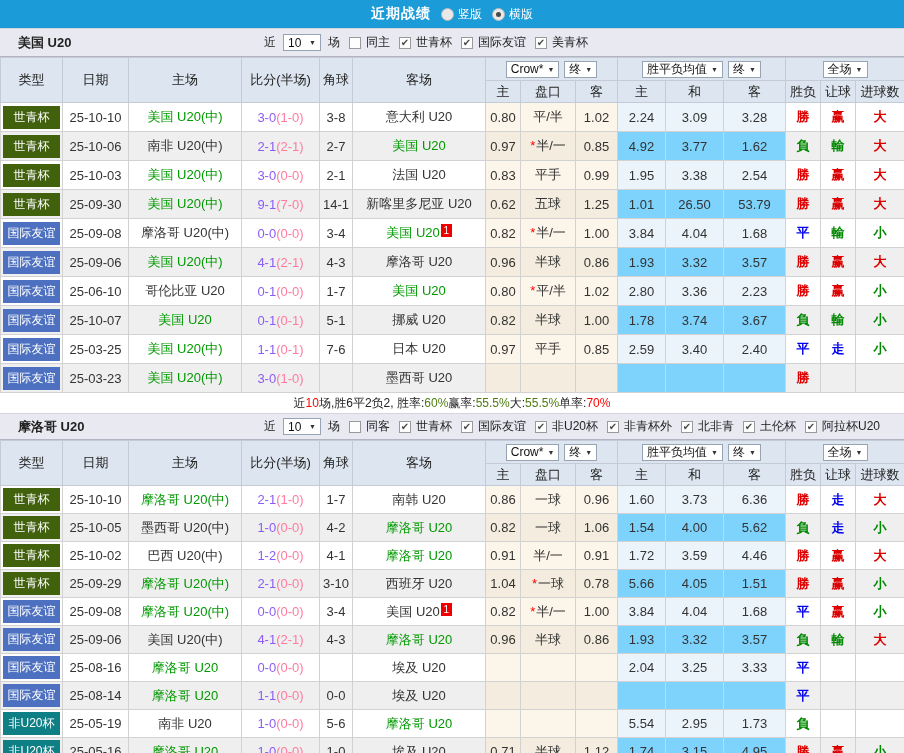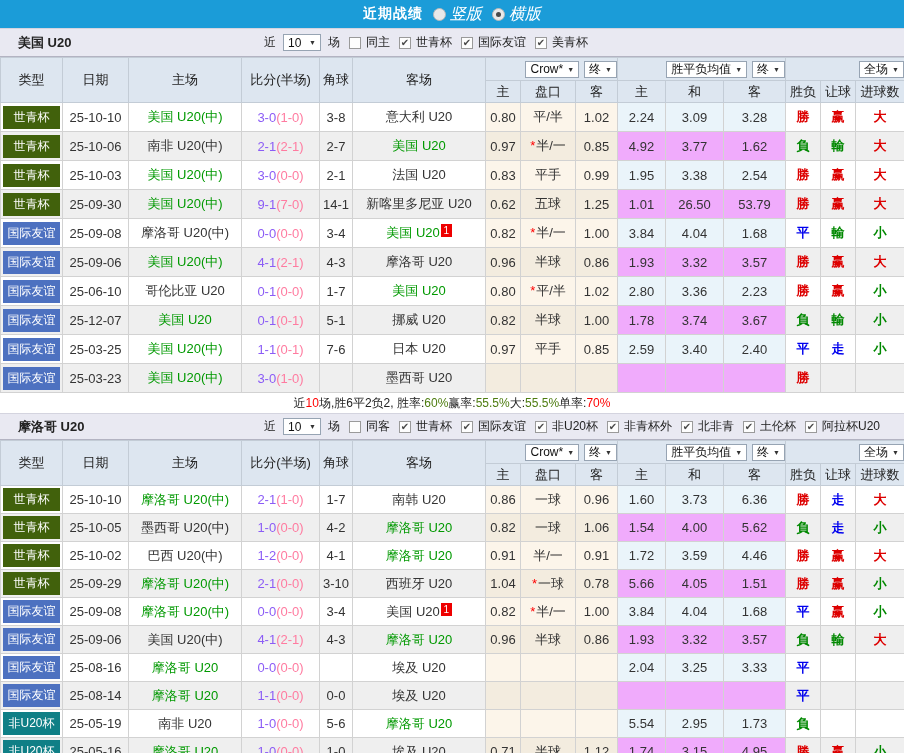--- a/index.html
+++ b/index.html
@@ -4,21 +4,21 @@
 <style>
   html,body{margin:0;padding:0;}
   body{width:904px;height:753px;overflow:hidden;background:#fff;
        font-family:"Liberation Sans","DejaVu Sans",sans-serif;color:#333;}
   
   .topbar{height:28px;background:#1b9cd8;display:flex;align-items:center;justify-content:center;color:#fff;}
   .topbar .title{font-weight:bold;font-size:14px;letter-spacing:1px;}
   .radio{width:11px;height:11px;border-radius:50%;background:#e9e9e9;border:1px solid #b9b9b9;
          display:inline-flex;align-items:center;justify-content:center;margin:0 4px 0 10px;cursor:pointer;}
   .radio.sel::after{content:"";width:5px;height:5px;border-radius:50%;background:#4a4a4a;}
-  .vlabel{font-size:16px;font-style:italic;}
+  .vlabel{font-size:12px;}
   
   .section-header{height:27px;background:#e9e9f2;border-top:1px solid #d4d4df;border-bottom:1px solid #b3b3c2;
                   display:flex;align-items:center;font-size:12px;color:#222;}
   .sec2 .section-header{height:25px;}
   .team-title{font-weight:bold;font-size:13px;padding-left:18px;width:262px;box-sizing:border-box;}
   .filters{display:flex;align-items:center;gap:2px;white-space:nowrap;}
   .flabel{margin:0 2px;}
   .mini-select{display:inline-flex;align-items:center;justify-content:space-between;background:#fff;
                border:1px solid #97a4b3;height:17px;padding:0 4px;font-size:12px;color:#111;cursor:pointer;box-sizing:border-box;}
   .mini-select .caret{font-size:7px;color:#333;margin-left:4px;}
@@ -28,27 +28,27 @@
   .checkbox.checked::after{content:"✔";font-size:10px;color:#4a4a4a;line-height:1;}
   
   table{border-collapse:collapse;table-layout:fixed;width:904px;}
   .c1{width:62px}.c2{width:66px}.c3{width:113px}.c4{width:78px}.c5{width:33px}.c6{width:133px}
   .c7{width:35px}.c8{width:55px}.c9{width:42px}.c10{width:48px}.c11{width:58px}.c12{width:62px}
   .c13{width:35px}.c14{width:35px}.c15{width:49px}
   thead th{background:#dde6f0;border:1px solid #c3ccd6;font-weight:normal;font-size:13px;color:#222;padding:0;}
   .hrow1 th{height:22px;}
   .hrow2 th{height:21px;}
   th.grp{vertical-align:middle;}
-  .grp-inner{display:flex;align-items:center;justify-content:flex-end;gap:5px;}
+  .grp-inner{display:flex;align-items:center;justify-content:center;gap:5px;}
   tbody td{border:1px solid #d2d2d2;text-align:center;font-size:13px;color:#333;
            padding:0;overflow:hidden;white-space:nowrap;}
   .t1 tbody tr{height:29px;} .t2 tbody tr{height:28px;}
   tr.odd{background:#fff;} tr.even{background:#efefef;}
   tr.odd td.c-odds{background:#fcf5ea;} tr.even td.c-odds{background:#f3ecdf;}
-  tr.odd td.c-mean{background:#eaf4fa;} tr.even td.c-mean{background:#f0abfc;}
+  tr.odd td.c-mean{background:#eaf4fa;} tr.even td.c-mean{background:#7dd3fc;}
   .type-badge{height:23px;margin:2px;display:flex;align-items:center;justify-content:center;
               color:#fff;font-size:12px;}
   .team{color:#333;} .team.hl{color:#009900;}
   .score-full{color:#8b5cf6;} .score-half{color:#ff7ba0;}
   .badge1{display:inline-block;background:#ee0000;color:#fff;font-size:10px;line-height:13px;
           min-width:9px;padding:0 1px;margin-left:1px;position:relative;top:-3px;}
   .star{color:#ff0000;margin-right:1px;}
   td.c-res{font-weight:bold;}
   .res-red{color:#dd0000;} .res-green{color:#008800;} .res-blue{color:#0000ee;} .res-none{color:#333;}
   .summary{height:20px;display:flex;align-items:center;justify-content:center;font-size:12px;color:#222;background:#fff;}
@@ -287,21 +287,21 @@
           <td class="c-mean">3.36</td>
           <td class="c-mean">2.23</td>
           <td class="c-res res-red">勝</td>
           <td class="c-res res-red">赢</td>
           <td class="c-res res-green">小</td>
         </tr>
         <tr class="even">
           <td class="col-type">
             <div class="type-badge" style="background: rgb(77, 113, 192);">国际友谊</div>
           </td>
-          <td class="col-date">25-12-07</td>
+          <td class="col-date">25-10-07</td>
           <td class="col-team"><span class="team hl">美国 U20</span></td>
           <td class="col-score"><span class="score-full">0-1</span><span class="score-half">(0-1)</span></td>
           <td class="col-corner">5-1</td>
           <td class="col-team"><span class="team">挪威 U20</span></td>
           <td class="c-odds">0.82</td>
           <td class="c-odds">半球</td>
           <td class="c-odds">1.00</td>
           <td class="c-mean">1.78</td>
           <td class="c-mean">3.74</td>
           <td class="c-mean">3.67</td>

